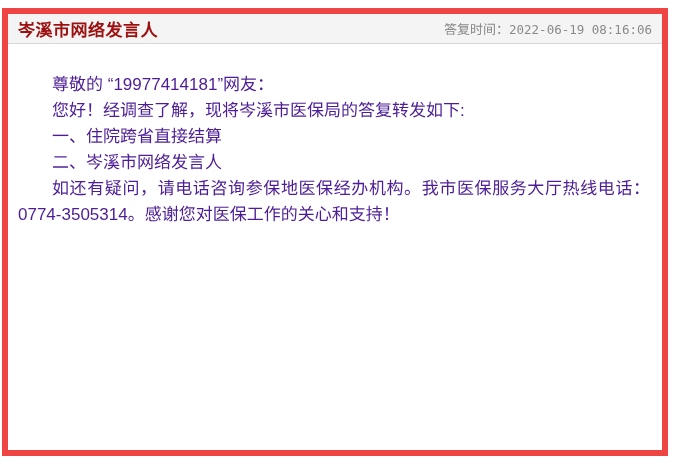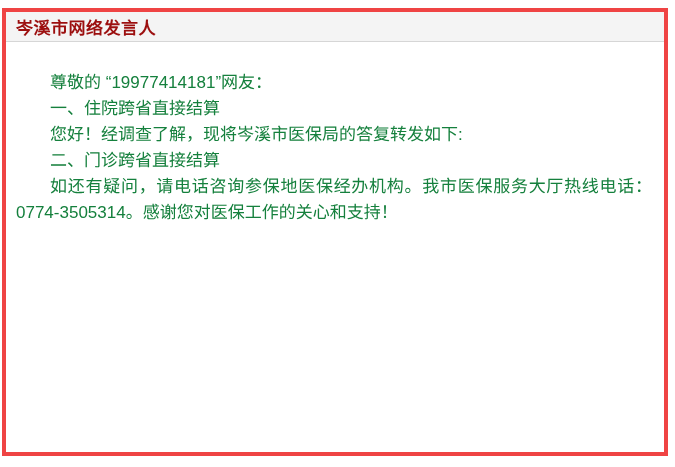--- a/index.html
+++ b/index.html
@@ -14,21 +14,21 @@
     height: 467px;
     background: #ffffff;
     overflow: hidden;
   }
   .reply-card {
     position: absolute;
     left: 2px;
     top: 8px;
     width: 666px;
     height: 448px;
-    border: 4px solid #ef4444;
+    border: 6px solid #ef4444;
     background: #ffffff;
   }
   .card-header {
     height: 30px;
     background: #f4f4f4;
     border-bottom: 1px solid #d6d6d6;
     display: flex;
     align-items: center;
     justify-content: space-between;
     padding: 0 10px 0 10px;
@@ -46,40 +46,43 @@
   }
   .reply-time .time-value {
     font-family: "DejaVu Sans Mono", monospace;
     font-size: 12.5px;
     color: #8a8a8a;
   }
   .card-body {
     padding: 28px 12px 0 10px;
     font-size: 17px;
     line-height: 26px;
-    color: #15803d;
+    color: #4c1d95;
     text-align: justify;
   }
   .card-body p {
     margin: 0;
     text-indent: 2em;
   }
 </style>
 </head>
 <body>
 
 <div class="stage">
   <div class="reply-card">
 
     <div class="card-header">
       <span class="card-title">岑溪市网络发言人</span>
+      <span class="reply-time">
+        <span>答复时间：</span><span class="time-value">2022-06-19 08:16:06</span>
+      </span>
     </div>
 
     <div class="card-body">
       <p>尊敬的 “19977414181”网友：</p>
+      <p>您好！经调查了解，现将岑溪市医保局的答复转发如下:</p>
       <p>一、住院跨省直接结算</p>
-      <p>您好！经调查了解，现将岑溪市医保局的答复转发如下:</p>
-      <p>二、门诊跨省直接结算</p>
+      <p>二、岑溪市网络发言人</p>
       <p>如还有疑问，请电话咨询参保地医保经办机构。我市医保服务大厅热线电话：0774-3505314。感谢您对医保工作的关心和支持！</p>
     </div>
 
   </div>
 </div>
 
 </body></html>

